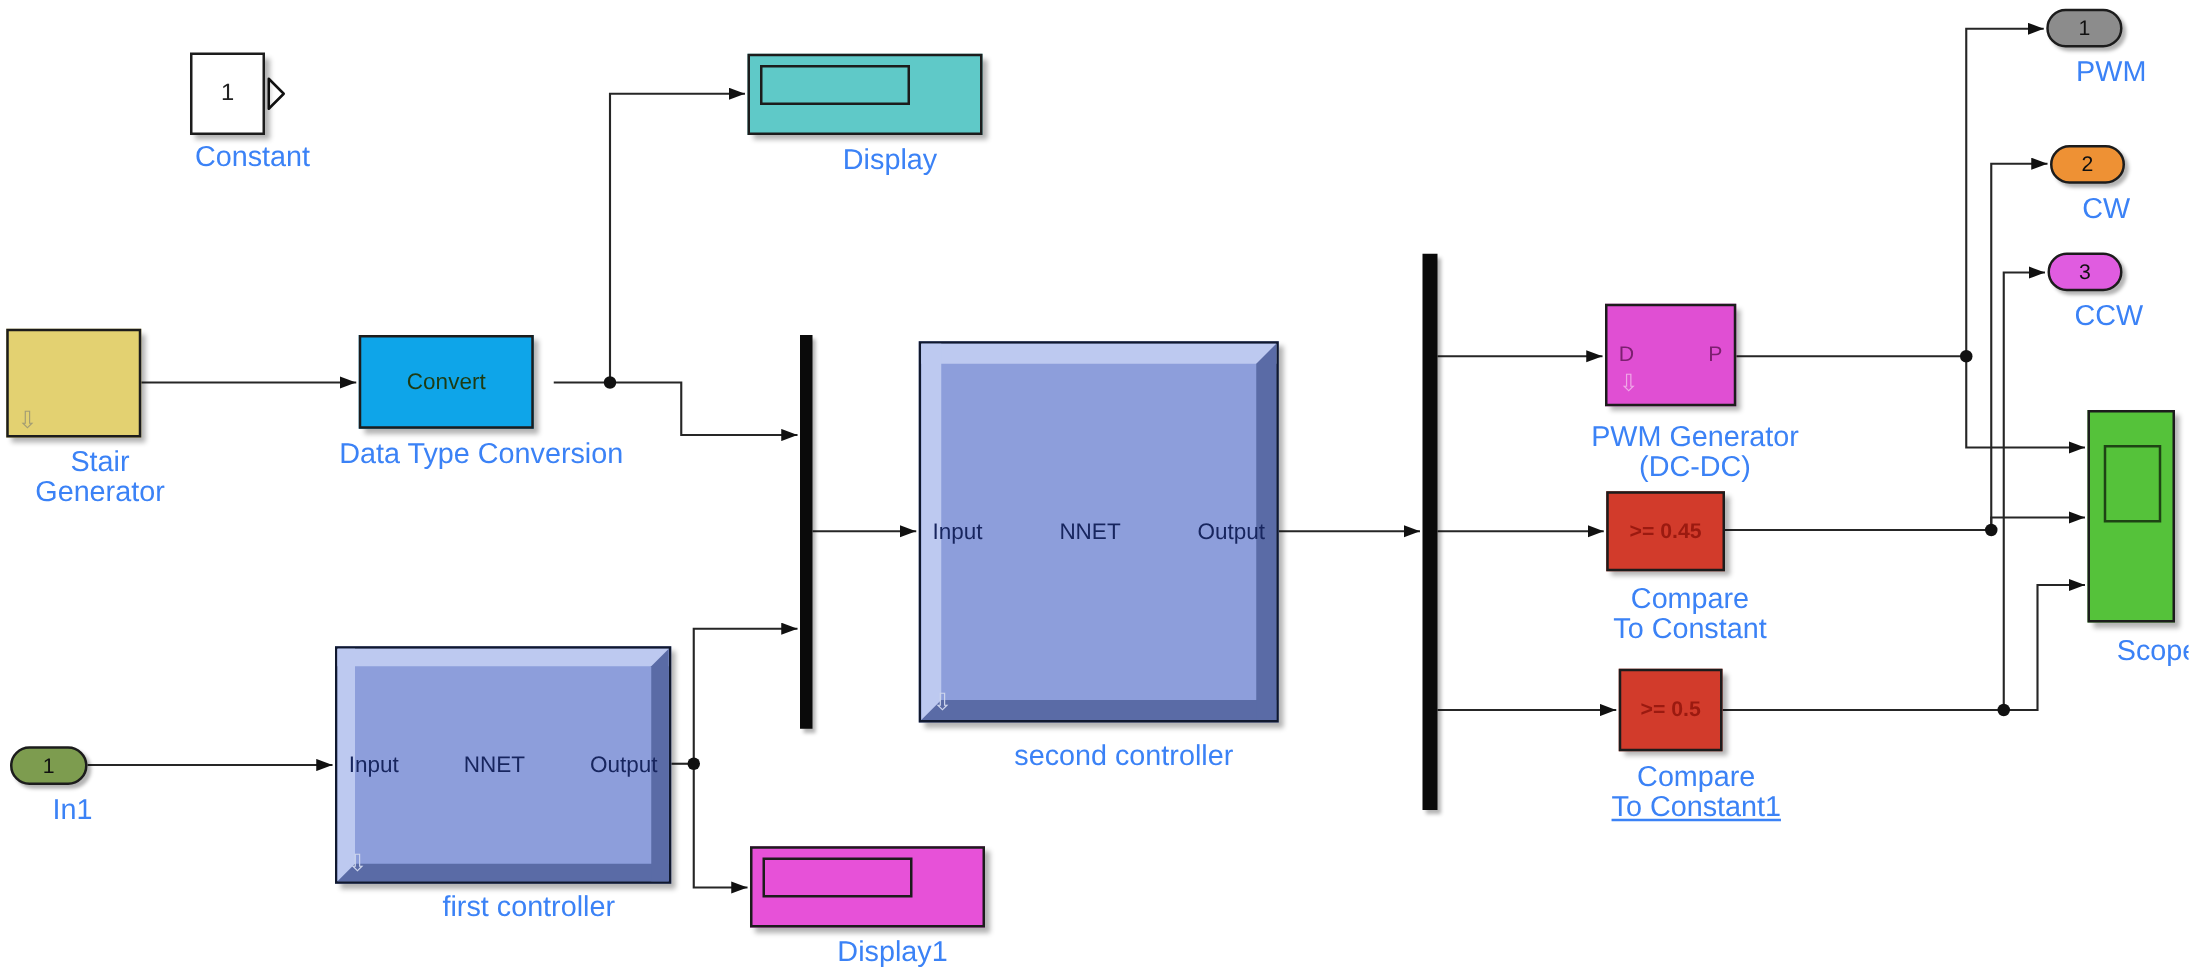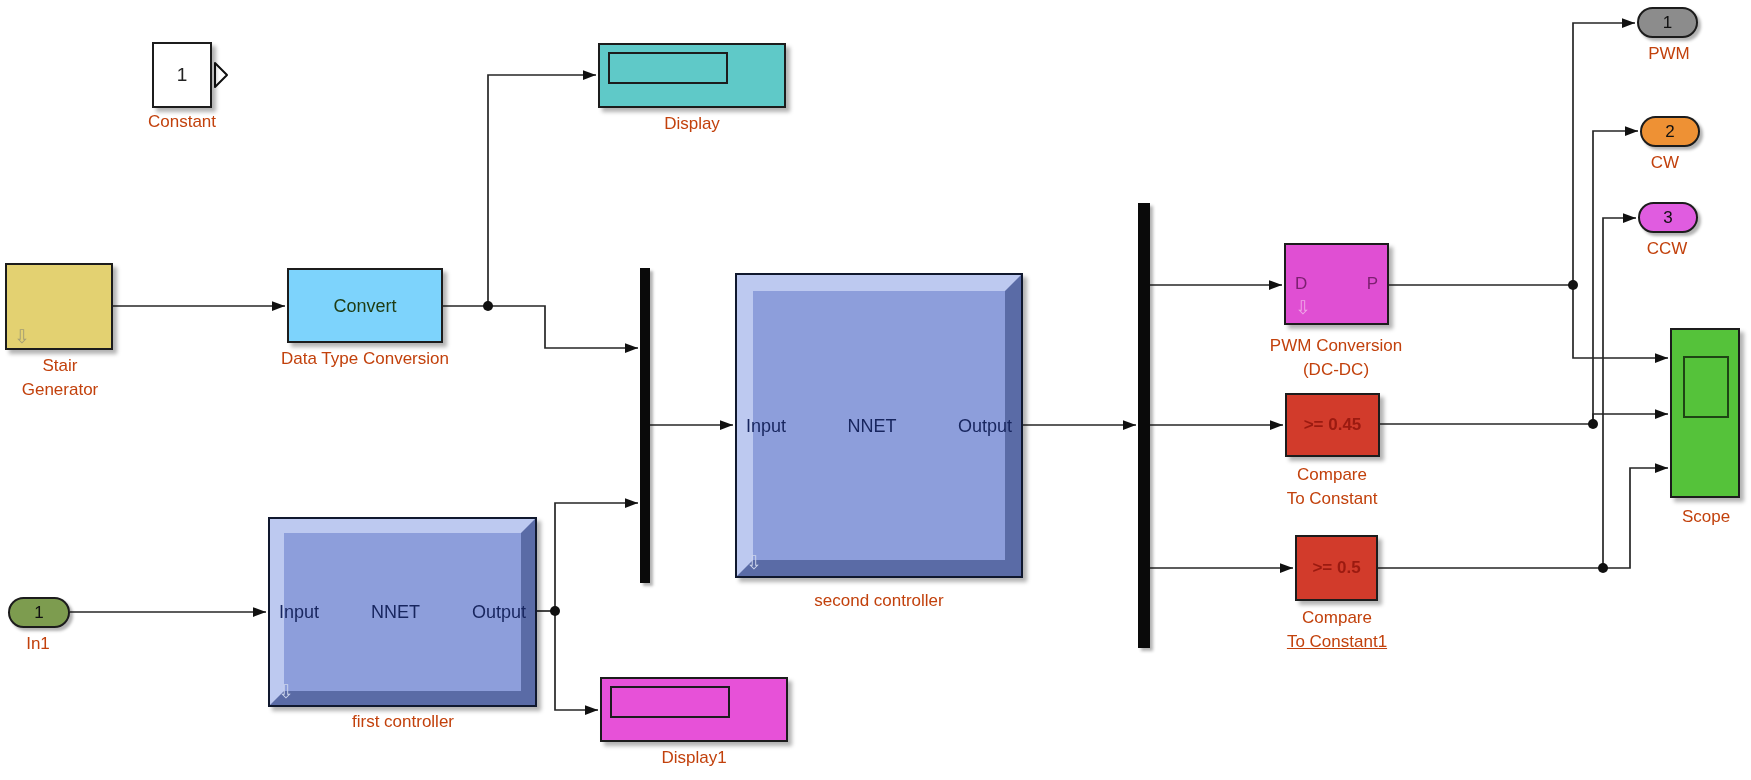--- a/index.html
+++ b/index.html
@@ -5,21 +5,21 @@
   html,body{margin:0;padding:0;background:#ffffff;}
   #canvas{position:relative;width:1751px;height:780px;background:#ffffff;overflow:hidden;
           font-family:"Liberation Sans", sans-serif;}
   #wires{position:absolute;left:0;top:0;width:1751px;height:780px;}
   .block{position:absolute;box-sizing:border-box;border:2px solid #1c1c1c;
          box-shadow:4px 4px 4px rgba(0,0,0,0.30);}
   .oval{position:absolute;box-sizing:border-box;border:2px solid #1c1c1c;border-radius:16px;
         box-shadow:3px 3px 3px rgba(0,0,0,0.30);display:flex;align-items:center;justify-content:center;
         font-size:17px;color:#111;}
   .label{position:absolute;transform:translateX(-50%);white-space:nowrap;
-         font-size:17px;color:#c2410c;text-align:center;}
+         font-size:23px;color:#3b82f6;text-align:center;margin-left:20px;}
   .blocktext{position:absolute;left:0;right:0;top:50%;transform:translateY(-50%);
              text-align:center;font-size:18px;color:#222;}
   .ctl{background:#8d9edb;border-color:#10182e;}
   .bevel{position:absolute;inset:0;border-style:solid;
          border-color:#bdc9f0 #5a6ba6 #5a6ba6 #bdc9f0;box-sizing:border-box;}
   .ctl-row{position:absolute;left:0;right:0;top:50%;transform:translateY(-50%);
            display:flex;justify-content:space-between;align-items:center;
            padding:0 9px;font-size:18px;color:#17255e;}
   .pwm-row{position:absolute;left:0;right:0;top:50%;transform:translateY(-50%);
            display:flex;justify-content:space-between;align-items:center;
@@ -96,21 +96,21 @@
     <div class="blocktext" style="font-size:19px;">1</div>
   </div>
   <div class="label" style="left:182px;top:112px;">Constant</div>
 
   <div class="block" style="left:5px;top:263px;width:108px;height:87px;background:#e3d171;">
     <span class="mask-arrow" style="left:7px;bottom:2px;color:#a39d74;">⇩</span>
   </div>
   <div class="label" style="left:60px;top:356px;">Stair</div>
   <div class="label" style="left:60px;top:380px;">Generator</div>
 
-  <div class="block" style="left:287px;top:268px;width:156px;height:75px;background:#7dd3fc;">
+  <div class="block" style="left:287px;top:268px;width:140px;height:75px;background:#0ea5e9;">
     <div class="blocktext" style="color:#1e3b12;">Convert</div>
   </div>
   <div class="label" style="left:365px;top:349px;">Data Type Conversion</div>
 
   <div class="block" style="left:598px;top:43px;width:188px;height:65px;background:#5fc9c8;">
     <div class="disp-inner"></div>
   </div>
   <div class="label" style="left:692px;top:114px;">Display</div>
 
   <div class="oval" style="left:8px;top:597px;width:62px;height:31px;background:#7d9c4f;">
@@ -149,21 +149,21 @@
 
   <div class="muxbar" style="left:1138px;top:203px;width:12px;height:445px;"></div>
 
   <div class="block" style="left:1284px;top:243px;width:105px;height:82px;background:#e04fd3;">
     <div class="pwm-row">
       <span>D</span>
       <span>P</span>
     </div>
     <span class="mask-arrow" style="left:9px;bottom:6px;color:#efa8e7;">⇩</span>
   </div>
-  <div class="label" style="left:1336px;top:336px;">PWM Conversion</div>
+  <div class="label" style="left:1336px;top:336px;">PWM Generator</div>
   <div class="label" style="left:1336px;top:360px;">(DC-DC)</div>
 
   <div class="block" style="left:1285px;top:393px;width:95px;height:64px;background:#d23b2b;">
     <div class="cmp-text">&gt;= 0.45</div>
   </div>
   <div class="label" style="left:1332px;top:465px;">Compare</div>
   <div class="label" style="left:1332px;top:489px;">To Constant</div>
 
   <div class="block" style="left:1295px;top:535px;width:83px;height:66px;background:#d23b2b;">
     <div class="cmp-text">&gt;= 0.5</div>

